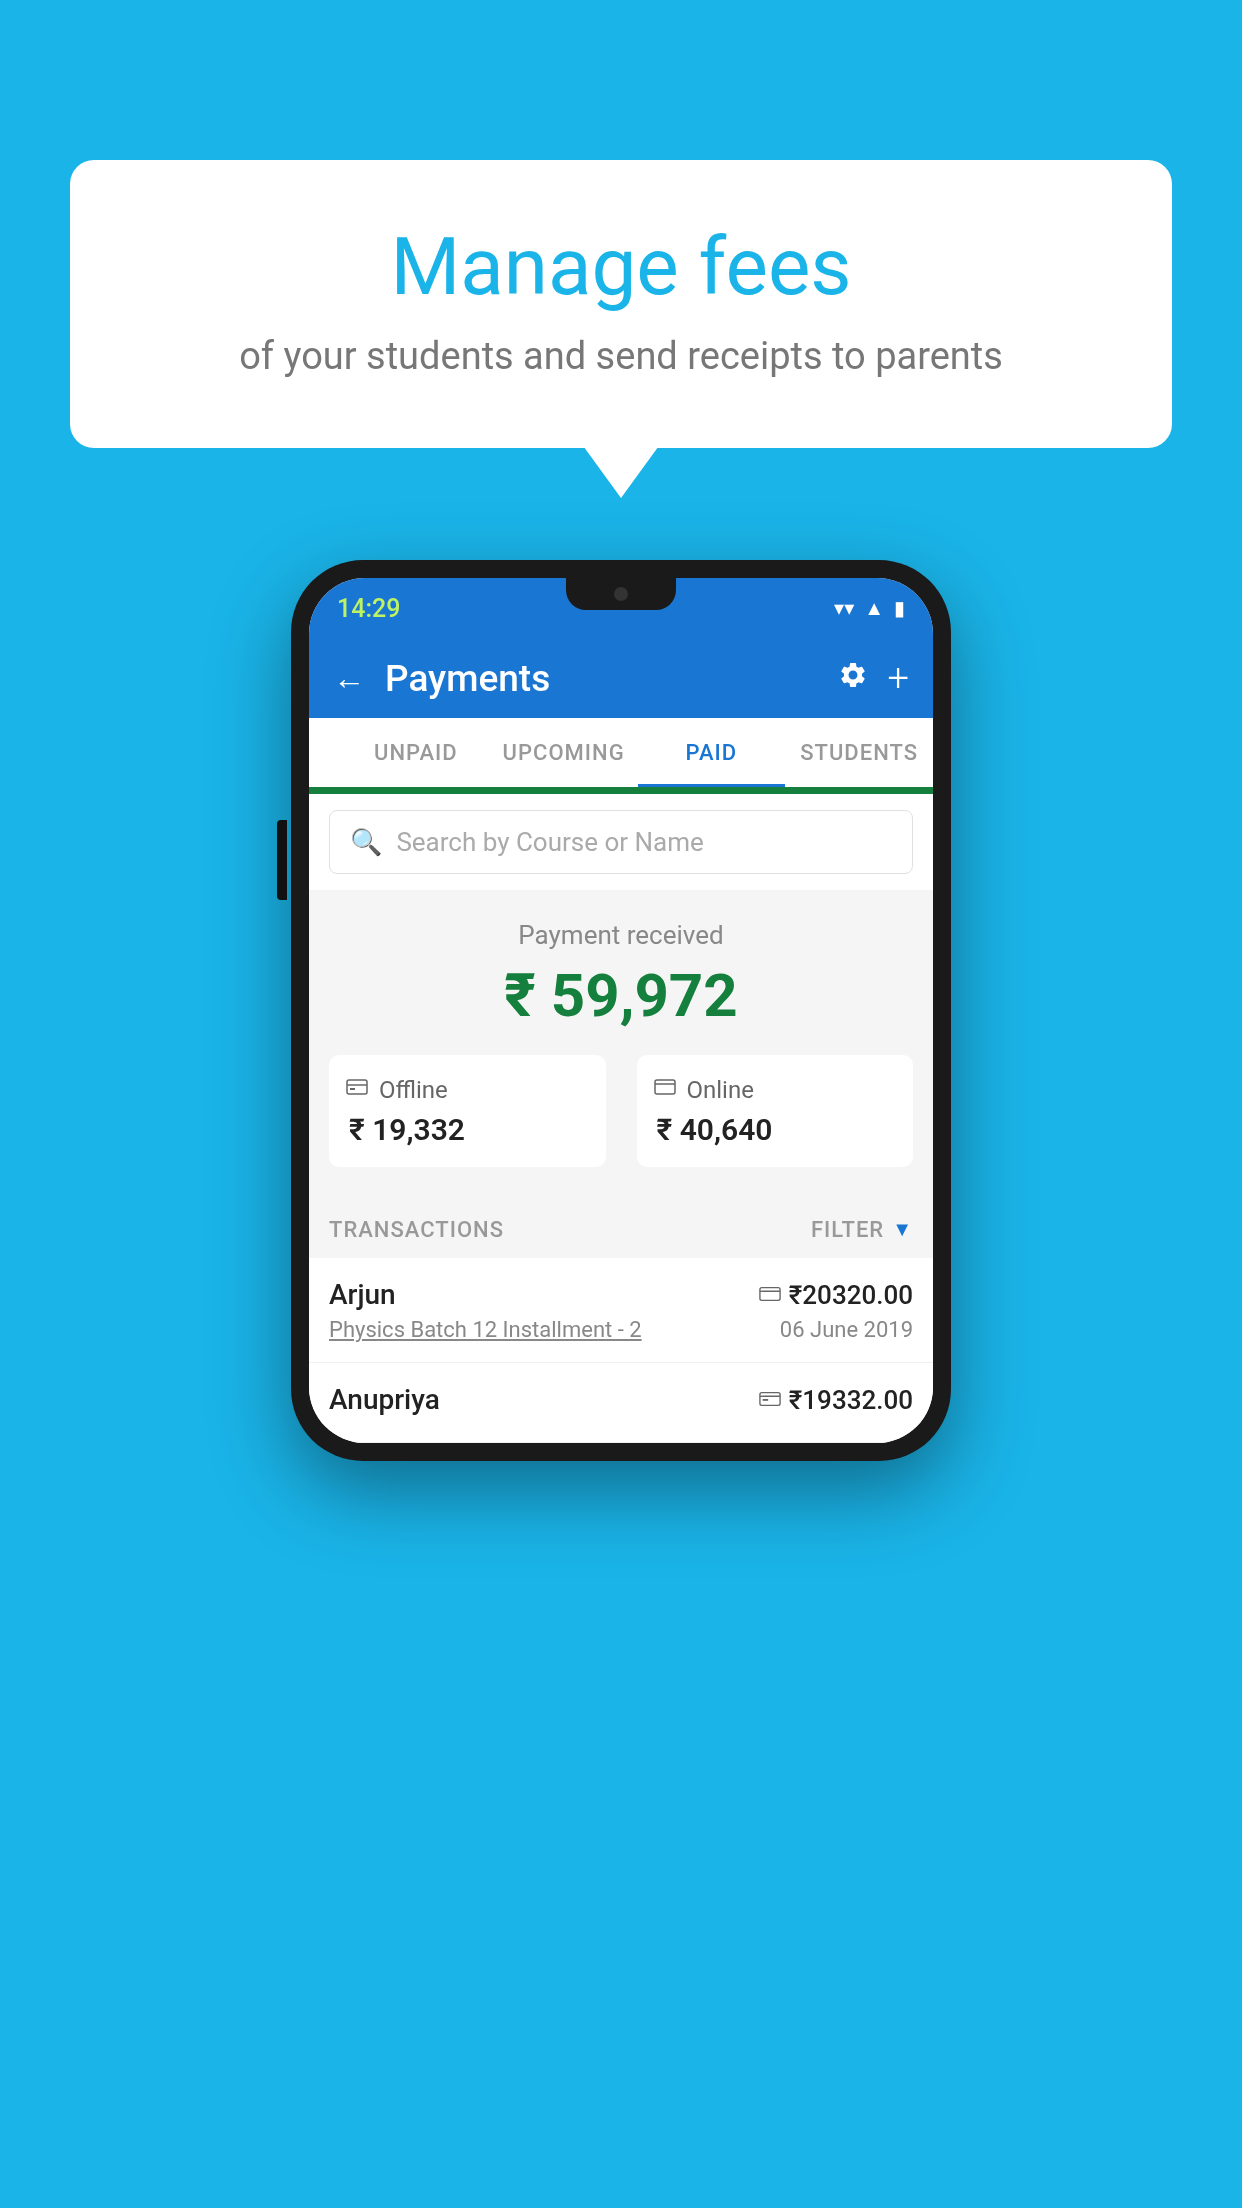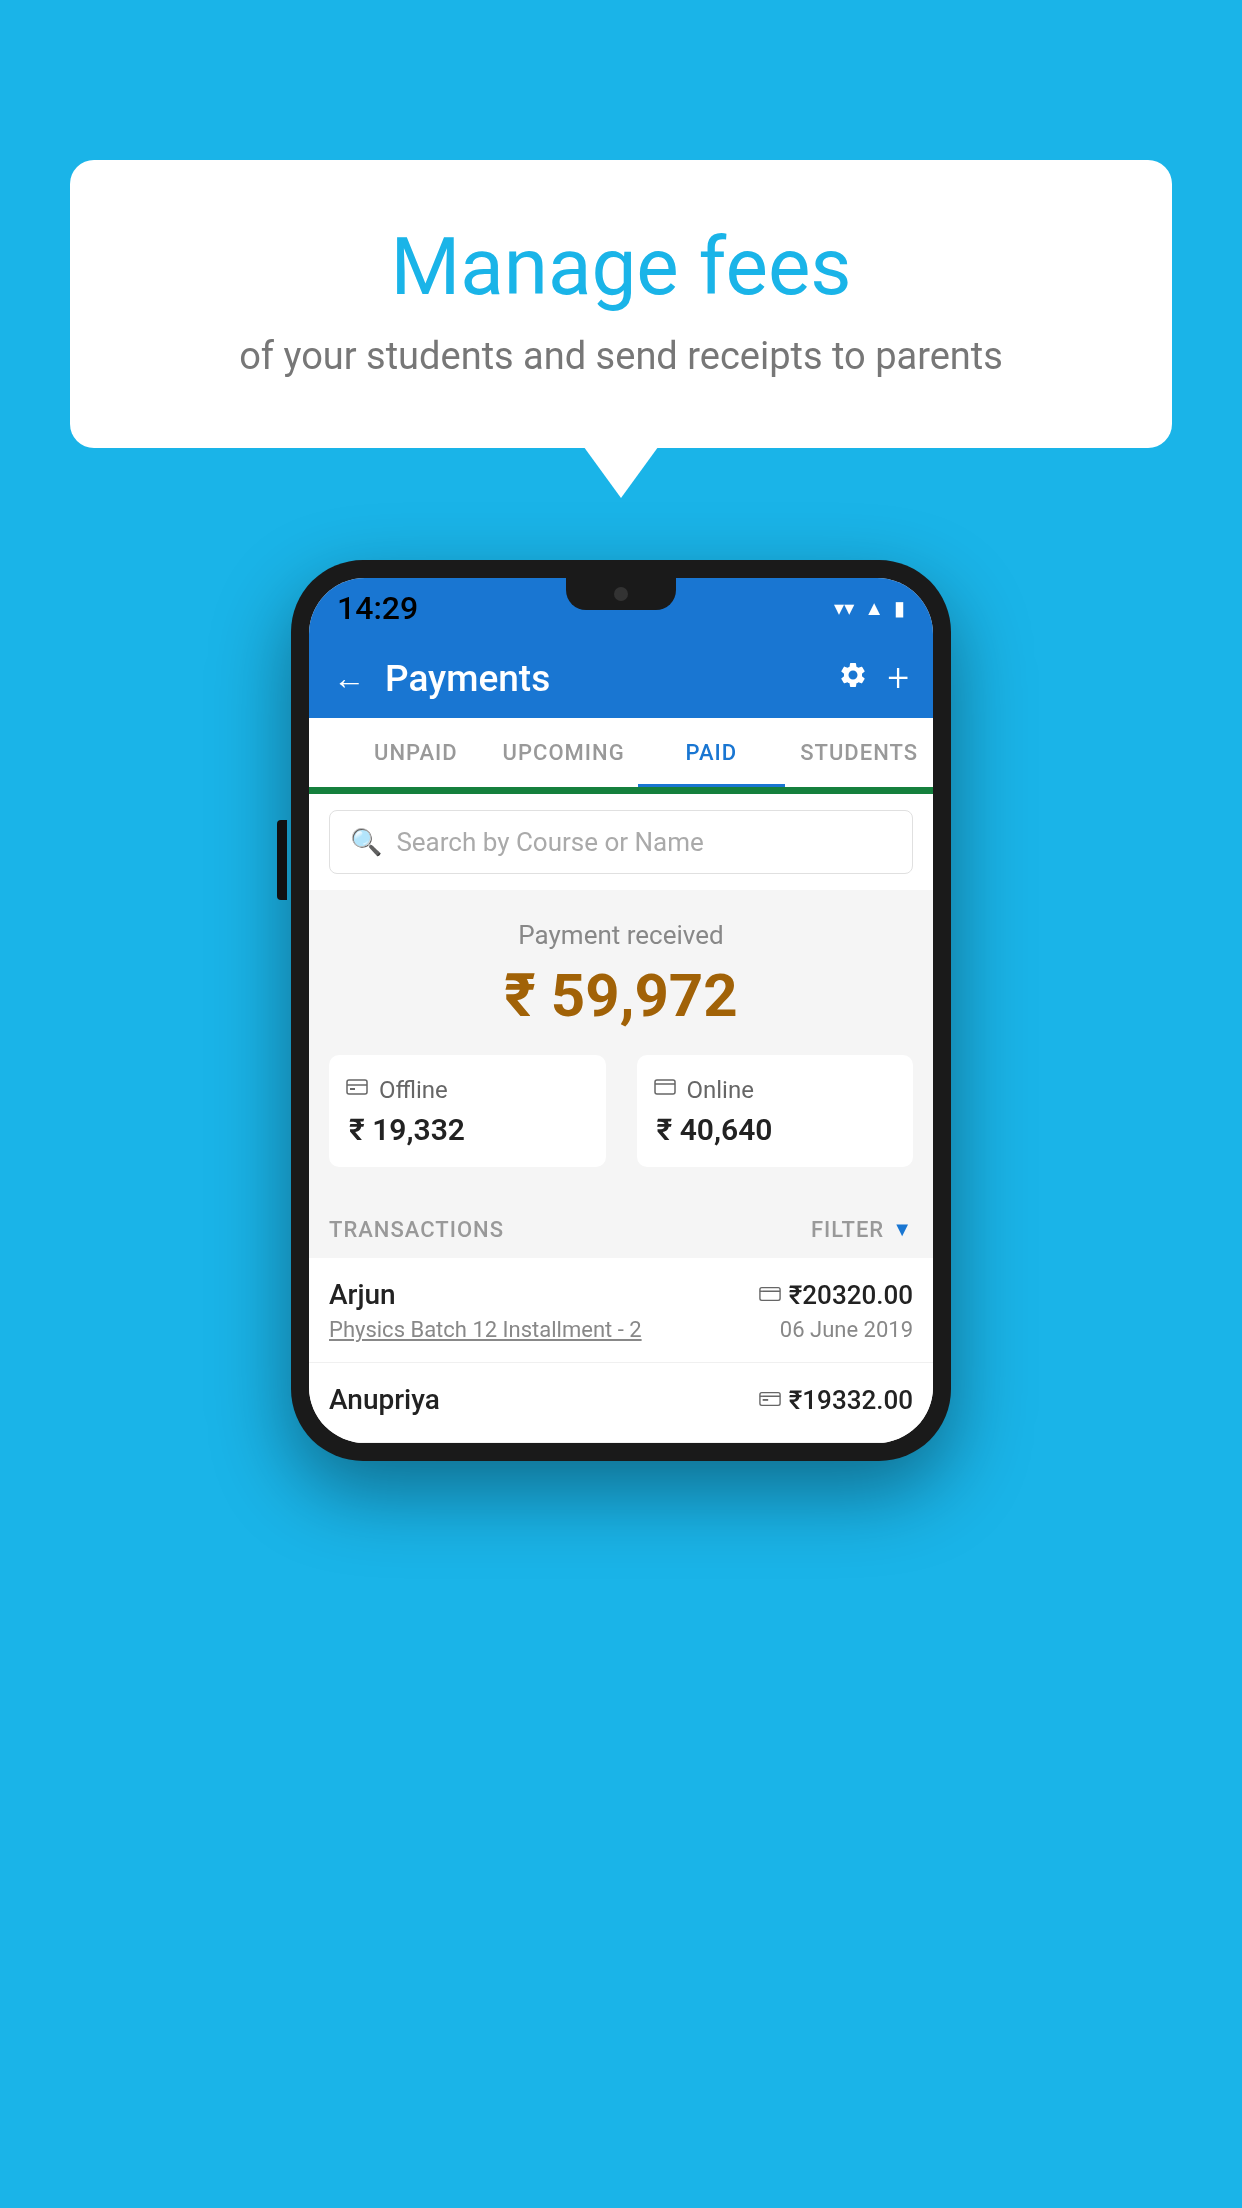--- a/index.html
+++ b/index.html
@@ -95,22 +95,22 @@
     .status-bar {
       background: #1976d2;
       height: 60px;
       display: flex;
       align-items: center;
       justify-content: space-between;
       padding: 0 28px;
     }
 
     .status-time {
-      color: #000000;
-      font-size: 32px;
+      color: #bef264;
+      font-size: 25px;
       font-weight: 500;
     }
 
     .status-icons {
       display: flex;
       align-items: center;
       gap: 10px;
     }
 
     .status-icons span {
@@ -245,21 +245,21 @@
 
     .payment-label {
       font-size: 26px;
       color: #888;
       margin-bottom: 10px;
     }
 
     .payment-amount {
       font-size: 60px;
       font-weight: 700;
-      color: #a16207;
+      color: #15803d;
       margin-bottom: 24px;
     }
 
     .payment-cards {
       display: flex;
       gap: 31px;
       margin-bottom: 10px;
     }
 
     .payment-card {

